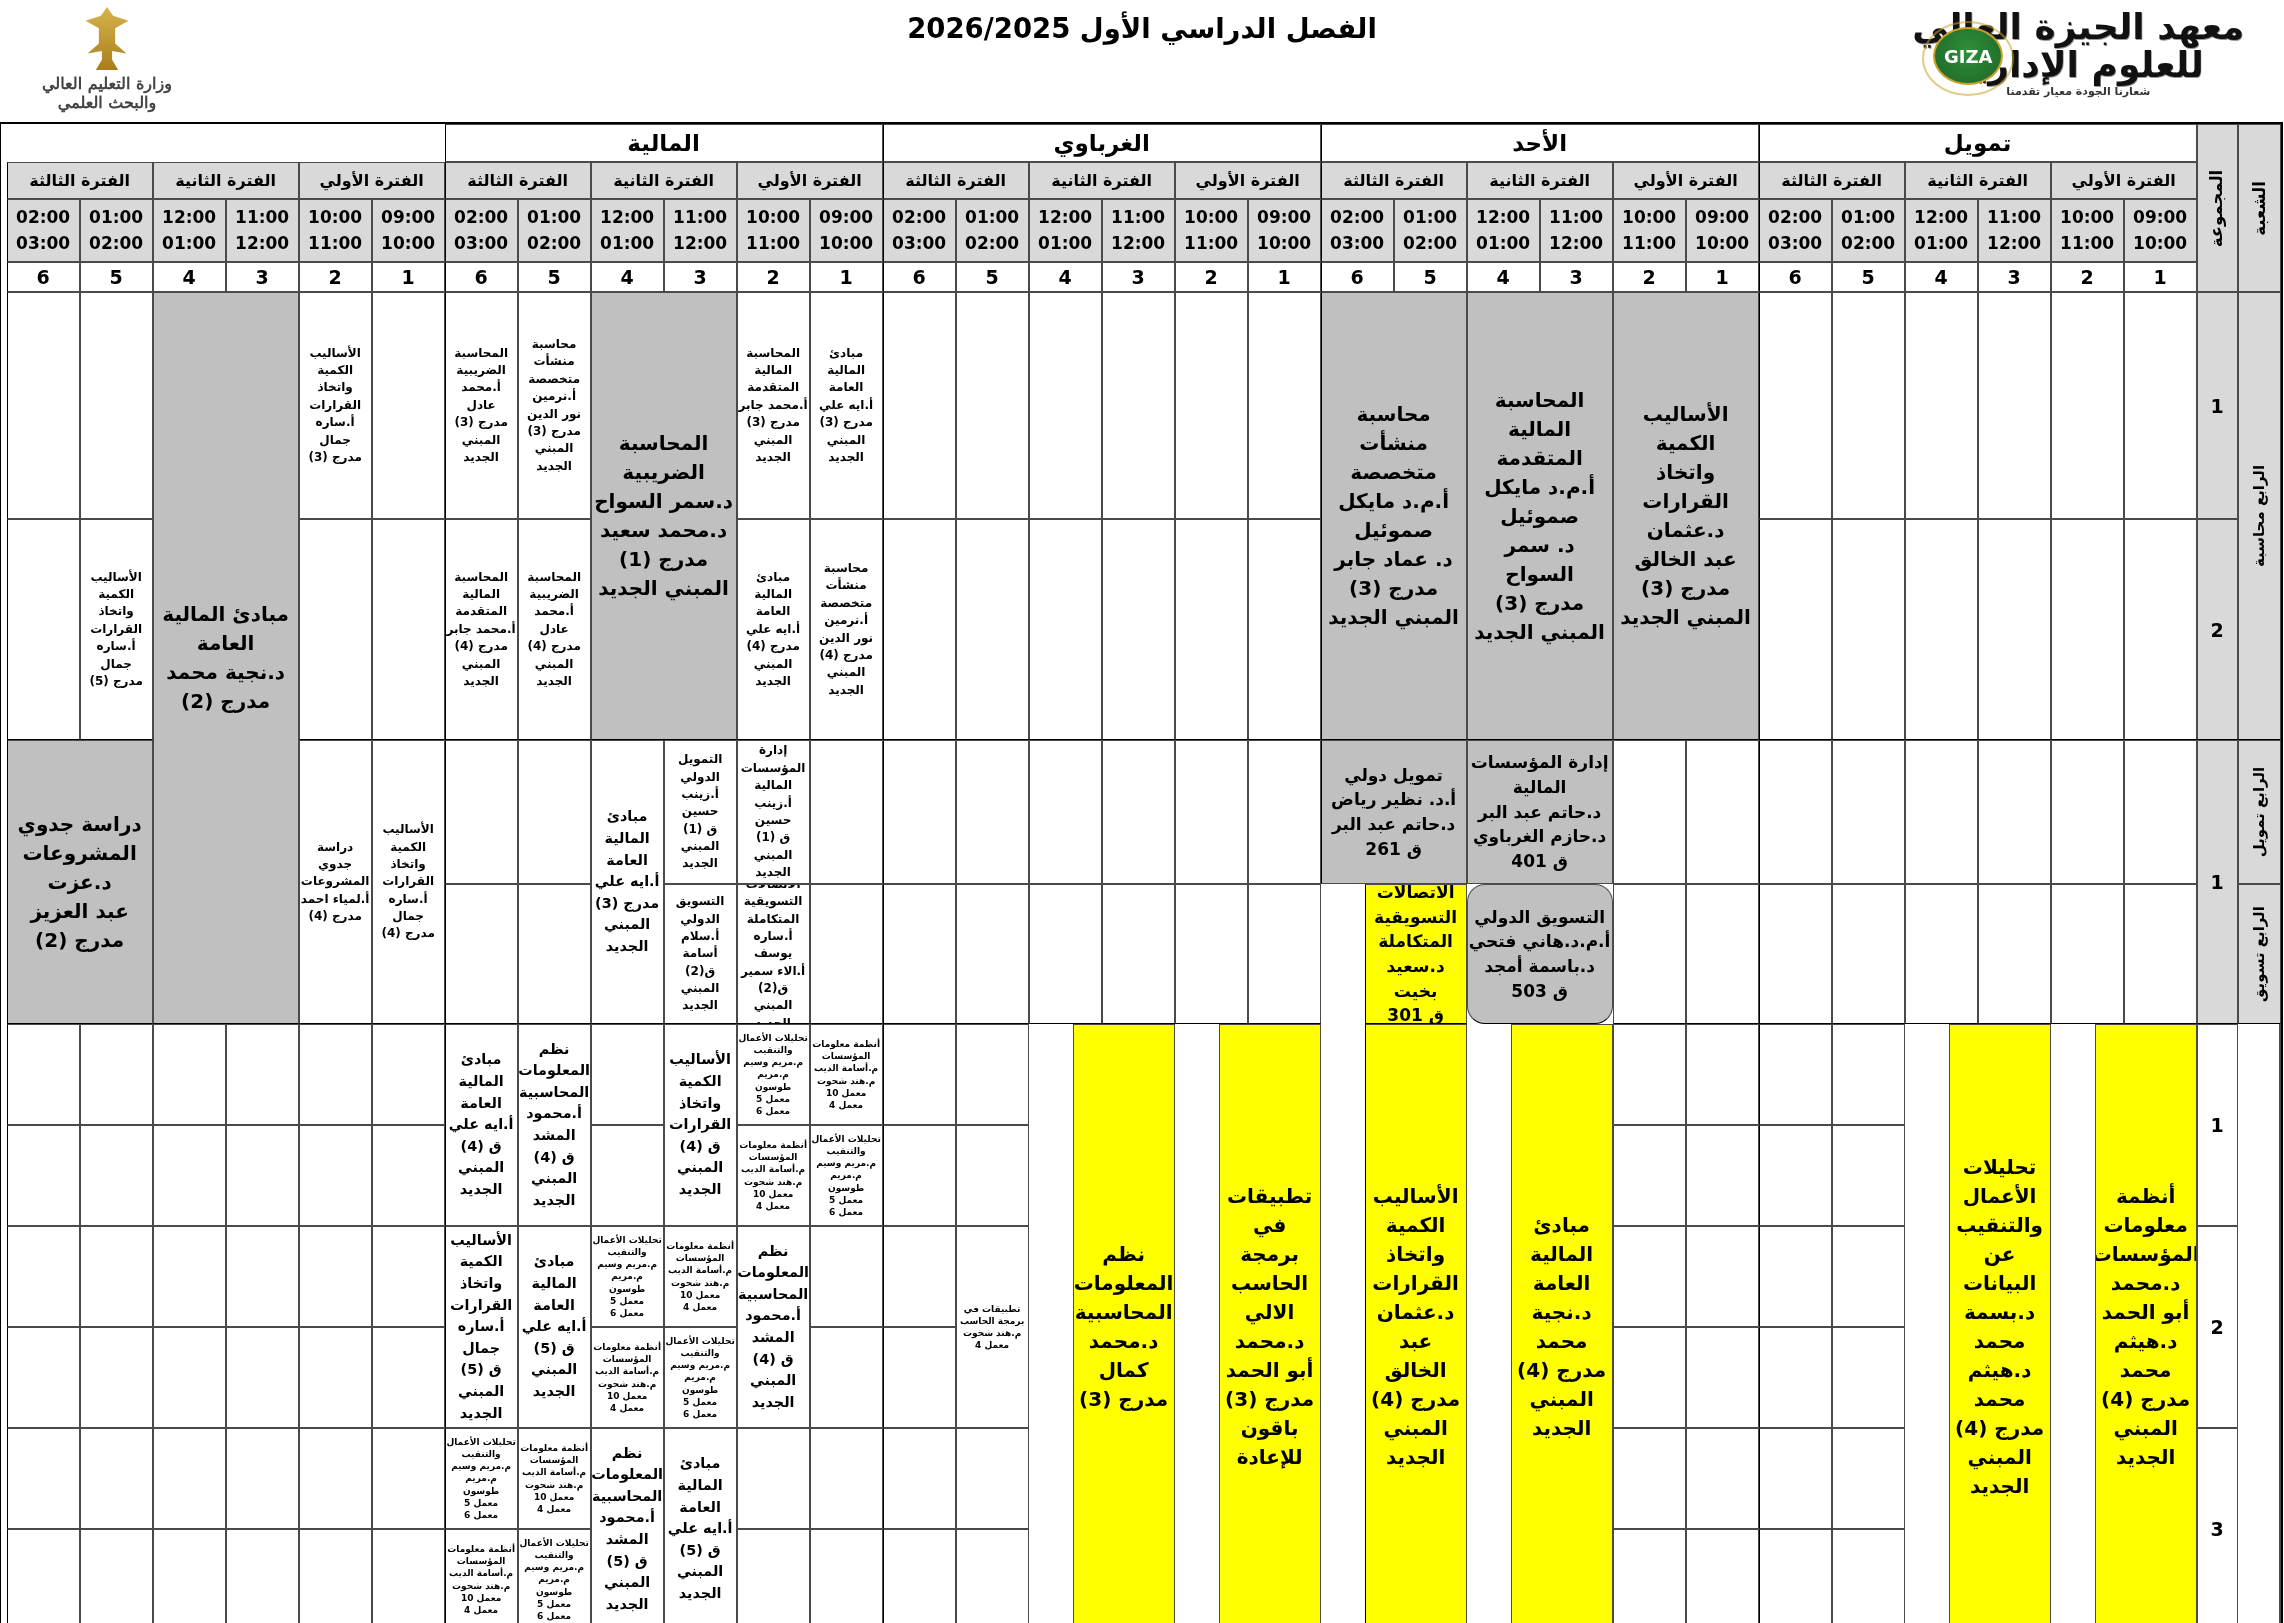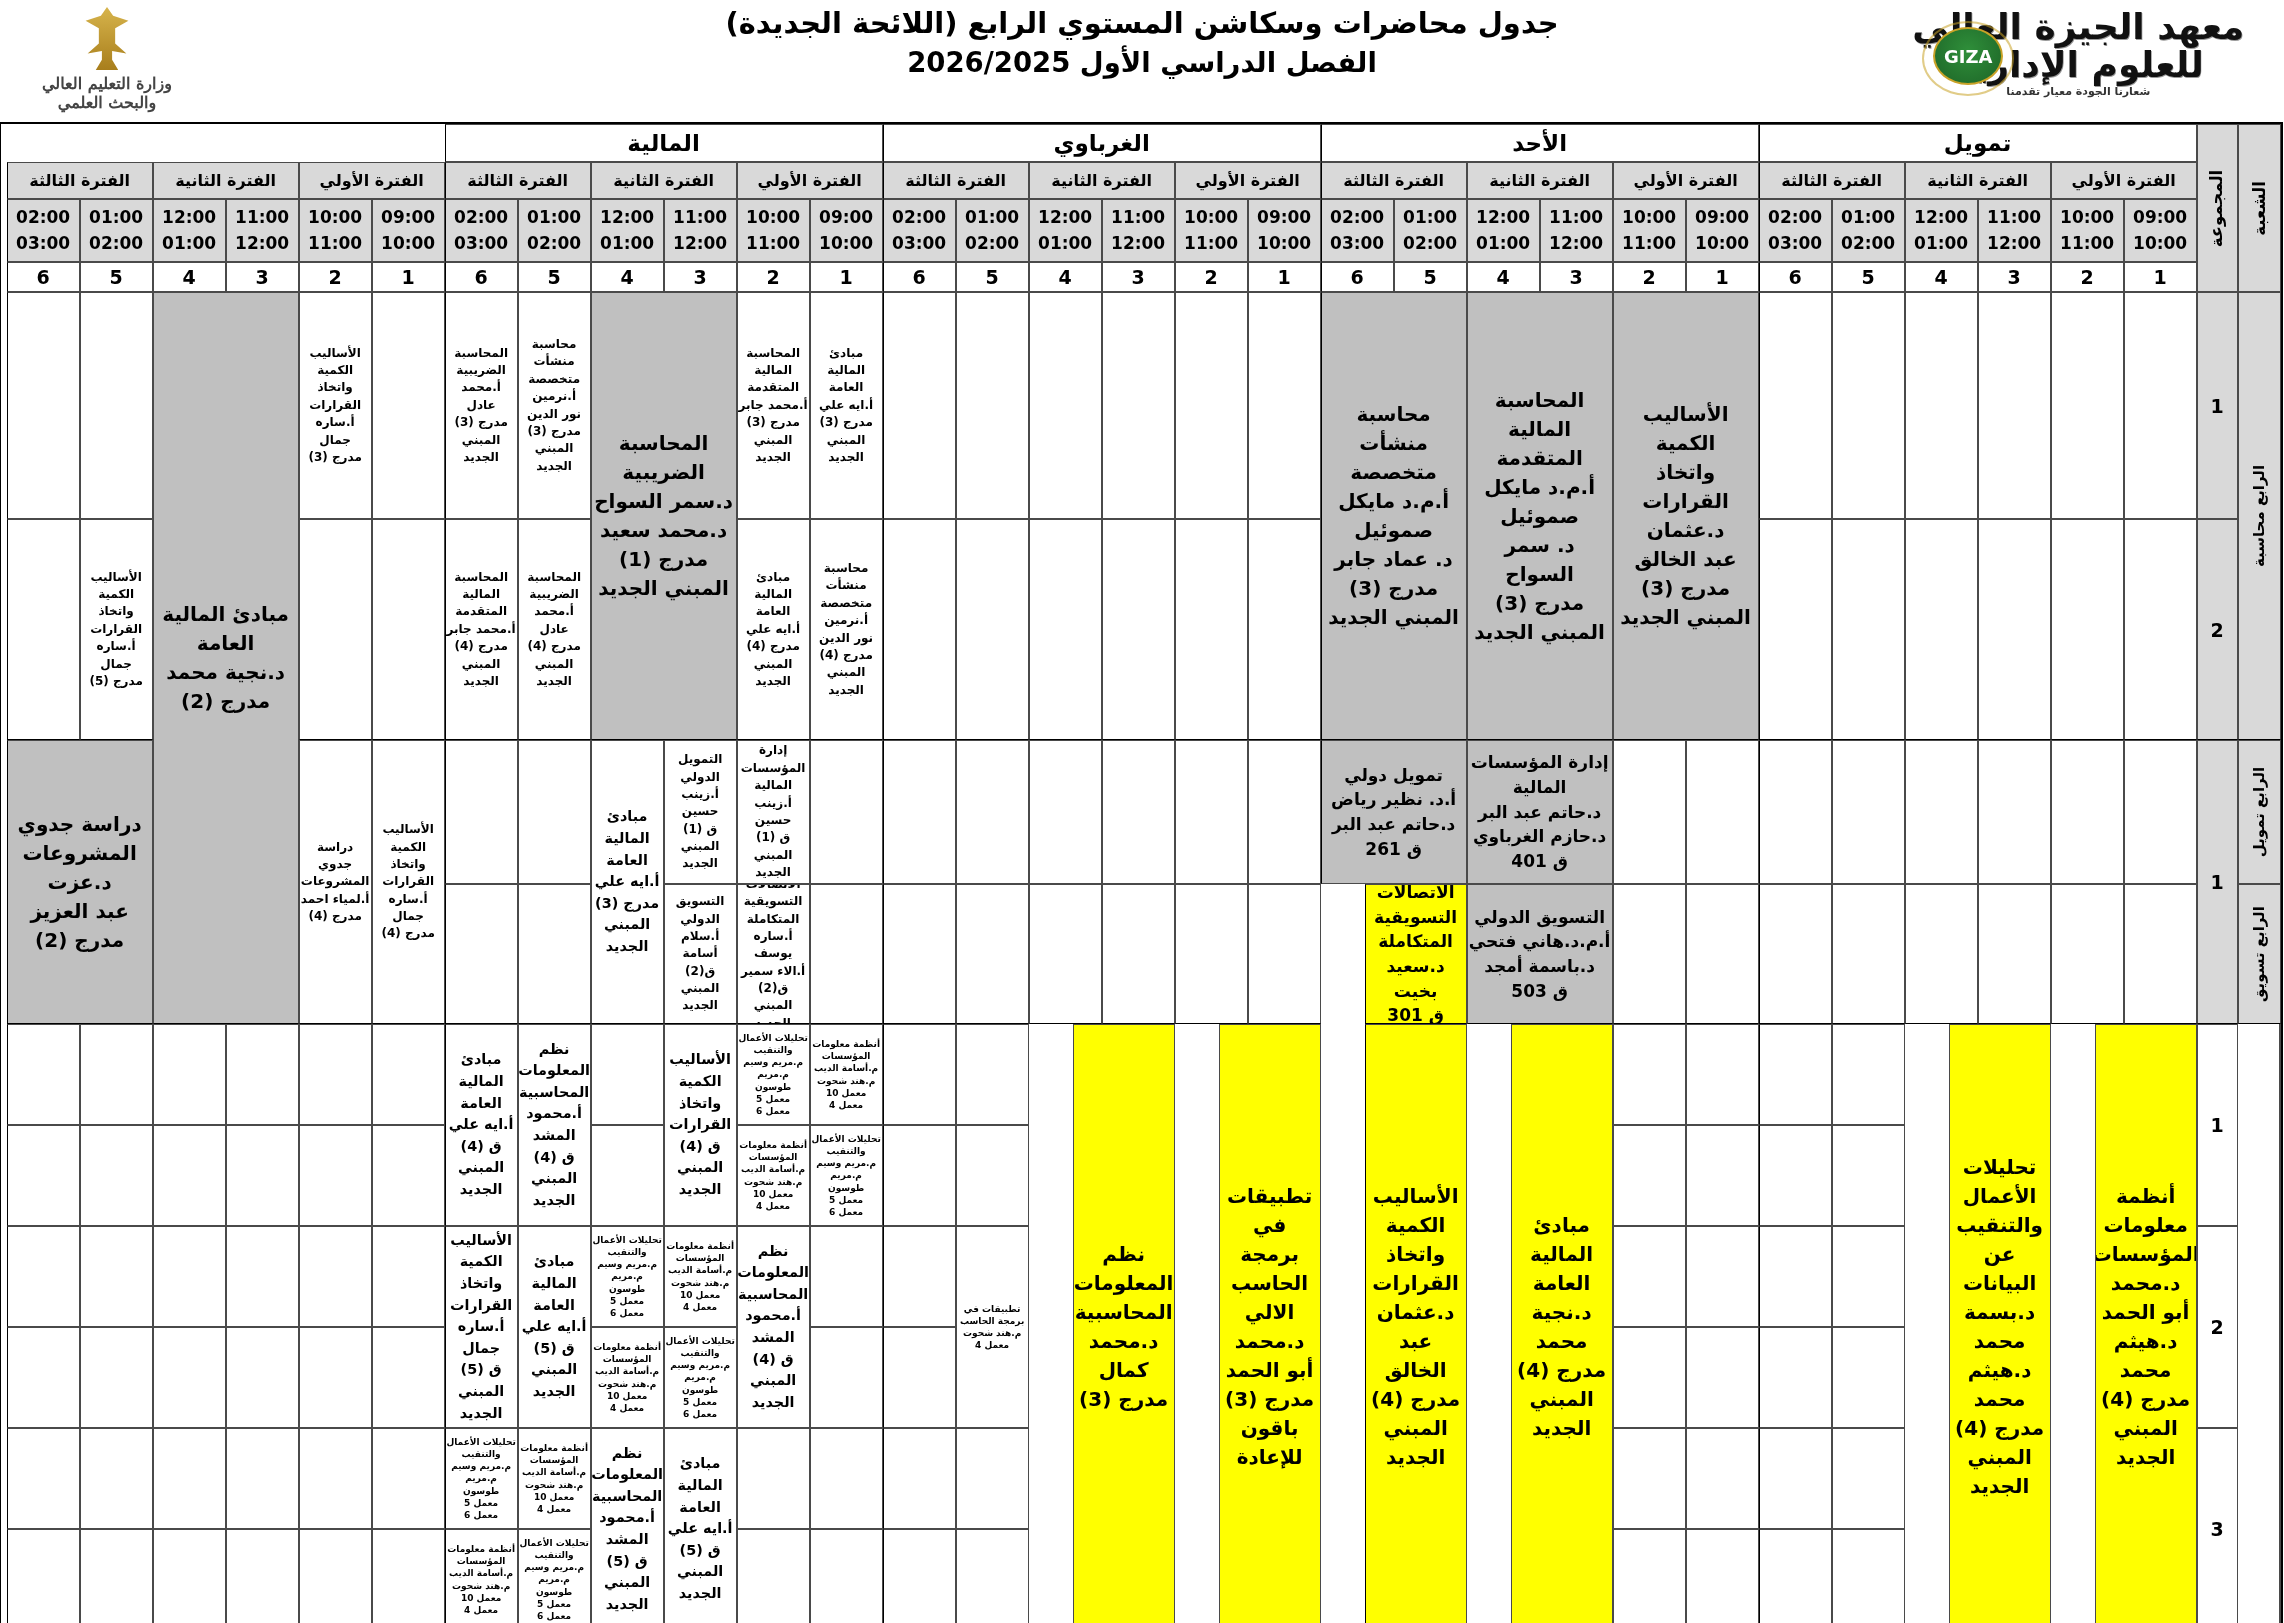--- a/index.html
+++ b/index.html
@@ -58,21 +58,20 @@
 </head>
 <body>
 
 <div id="page">
   <div id="banner">
     <div id="logo-left">
       <div class="eagle"></div>
       <div class="ministry-text">وزارة التعليم العالي والبحث العلمي</div>
     </div>
     <div id="title-block">
-      <div class="title-line1">جدول محاضرات وسكاشن المستوي الرابع  (اللائحة الجديدة)</div>
       <div class="title-line2">الفصل الدراسي الأول 2026/2025</div>
     </div>
     <div id="logo-right">
       <div class="laurel"></div>
       <div class="giza-badge">GIZA</div>
       <div class="inst-name">معهد الجيزة العالي للعلوم الإدارية</div>
       <div class="inst-sub">شعارنا الجودة معيار تقدمنا</div>
     </div>
   </div>
 
@@ -467,21 +466,21 @@
 المبني الجديد</div>
       <div class="cell bg-gray sz-ml" style="grid-area: 7 / 11 / span 1 / span 2;">إدارة المؤسسات
 المالية
 د.حاتم عبد البر
 د.حازم الغرباوي
 ق 401</div>
       <div class="cell bg-gray sz-ml day-edge" style="grid-area: 7 / 13 / span 1 / span 2;">تمويل دولي
 أ.د. نظير رياض
 د.حاتم عبد البر
 ق 261</div>
-      <div class="cell bg-gray sz-ml sec-edge" style="grid-area: 8 / 11 / span 1 / span 2;">التسويق الدولي
+      <div class="cell bg-gray sz-ml sec-edge" style="grid-area: 8 / 11 / span 1 / span 2; border-radius: 18px;">التسويق الدولي
 أ.م.د.هاني فتحي
 د.باسمة أمجد
 ق 503</div>
       <div class="cell bg-yellow sz-ml day-edge sec-edge" style="grid-area: 8 / 13 / span 1 / span 2;">الاتصالات التسويقية
 المتكاملة
 د.سعيد بخيت
 ق 301</div>
       <div class="cell bg-yellow sz-lg" style="grid-area: 9 / 11 / span 6 / span 2;">مبادئ المالية
 العامة
 د.نجية محمد

